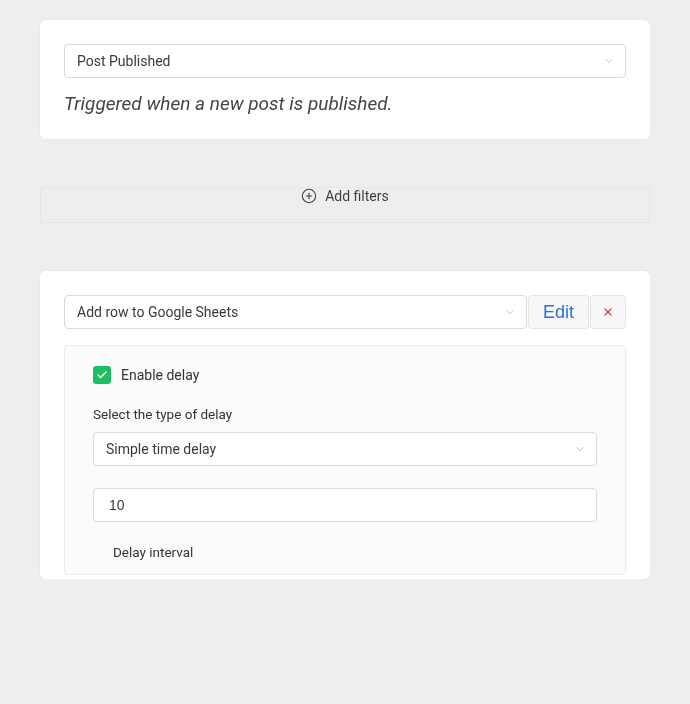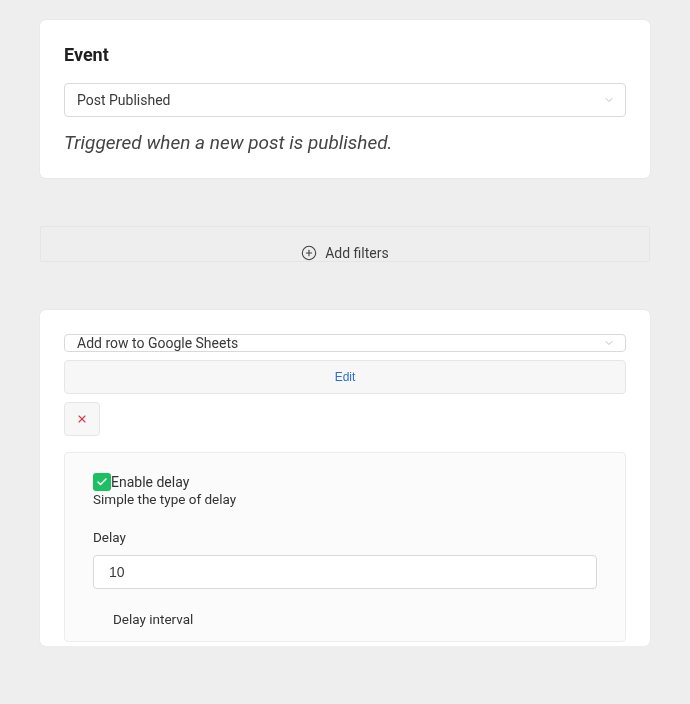--- a/index.html
+++ b/index.html
@@ -53,59 +53,60 @@
       margin-top: 14px;
       font-style: italic;
       color: #444;
       font-size: 19px;
     }
     .add-filters-row {
       border: 1px solid #e5e5e5;
       border-radius: 2px;
       height: 36px;
       display: flex;
-      align-items: flex-end;
+      align-items: flex-start;
       justify-content: center;
       gap: 8px;
       color: #3f3f3f;
       cursor: pointer;
       background: #ededed00;
       margin-bottom: 48px;
     }
     .action-row {
       display: flex;
-      gap: 8px;
+      gap: 1px;
       align-items: stretch;
-      flex-direction: column;
     }
     .action-row .select { flex: 1; }
     .btn {
       height: 34px;
       padding: 0 14px;
       border: 1px solid #e6e6e6;
       background: #f7f7f7;
       border-radius: 4px;
       cursor: pointer;
       display: inline-flex;
       align-items: center;
       justify-content: center;
-      font-size: 12px;
+      font-size: 18px;
     }
     .btn-link { color: #2a6fdb; }
     .btn-danger-icon { width: 36px; color: #dc3545; }
     .panel {
       margin-top: 16px;
       border: 1px solid #ececec;
       background: #fbfbfb;
       border-radius: 4px;
       padding: 20px 28px 4px 28px;
     }
     .checkbox-row {
       display: flex;
       align-items: center;
+      gap: 10px;
+      margin-bottom: 22px;
       color: #333;
     }
     .checkbox {
       width: 18px;
       height: 18px;
       border-radius: 3px;
       background: #1dbf62;
       display: inline-flex;
       align-items: center;
       justify-content: center;
@@ -132,21 +133,20 @@
       outline: none;
     }
     svg { display: block; }
   </style>
 </head>
 <body>
 
 <div class="page">
 
   <div class="card">
-    <h2 class="card-title">Event</h2>
     <div class="select">
       <span>Post Published</span>
       <span class="chevron">
         <svg width="12" height="12" viewBox="0 0 24 24" fill="none" stroke="currentColor" stroke-width="2" stroke-linecap="round" stroke-linejoin="round">
             <polyline points="6 9 12 15 18 9"></polyline>
           </svg>
       </span>
     </div>
     <div class="helper">Triggered when a new post is published.</div>
   </div>
@@ -191,25 +191,32 @@
           <span>
             <svg width="12" height="12" viewBox="0 0 24 24" fill="none" stroke="currentColor" stroke-width="3" stroke-linecap="round" stroke-linejoin="round">
                 <polyline points="20 6 9 17 4 12"></polyline>
               </svg>
           </span>
         </span>
         <span>Enable delay</span>
       </div>
 
       <div class="field-group">
-        <div class="field-label">Simple the type of delay</div>
+        <div class="field-label">Select the type of delay</div>
+        <div class="select">
+          <span>Simple time delay</span>
+          <span class="chevron">
+            <svg width="12" height="12" viewBox="0 0 24 24" fill="none" stroke="currentColor" stroke-width="2" stroke-linecap="round" stroke-linejoin="round">
+                <polyline points="6 9 12 15 18 9"></polyline>
+              </svg>
+          </span>
+        </div>
       </div>
 
       <div class="field-group">
-        <div class="field-label">Delay</div>
         <input class="text-input" type="text" value="10" style="">
       </div>
 
       <div class="field-group" style="margin-bottom:0;margin-left:20px;">
         <div class="field-label">Delay interval</div>
       </div>
 
     </div>
   </div>
 

